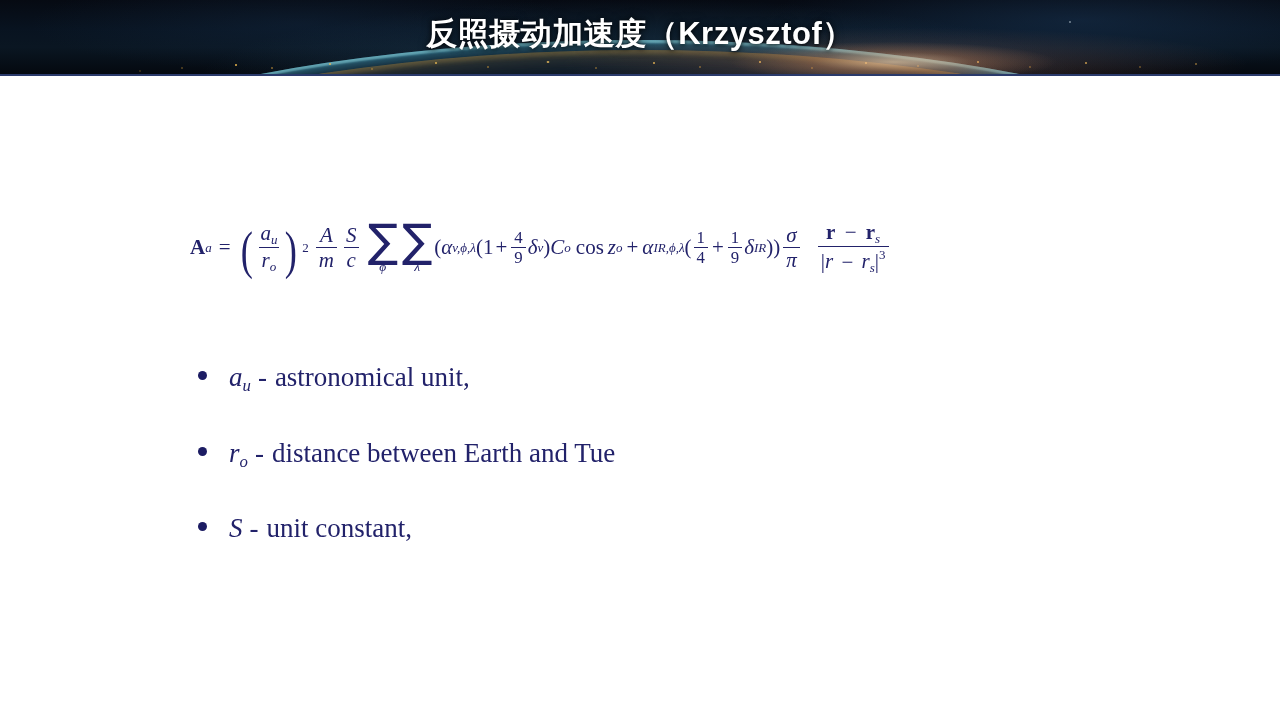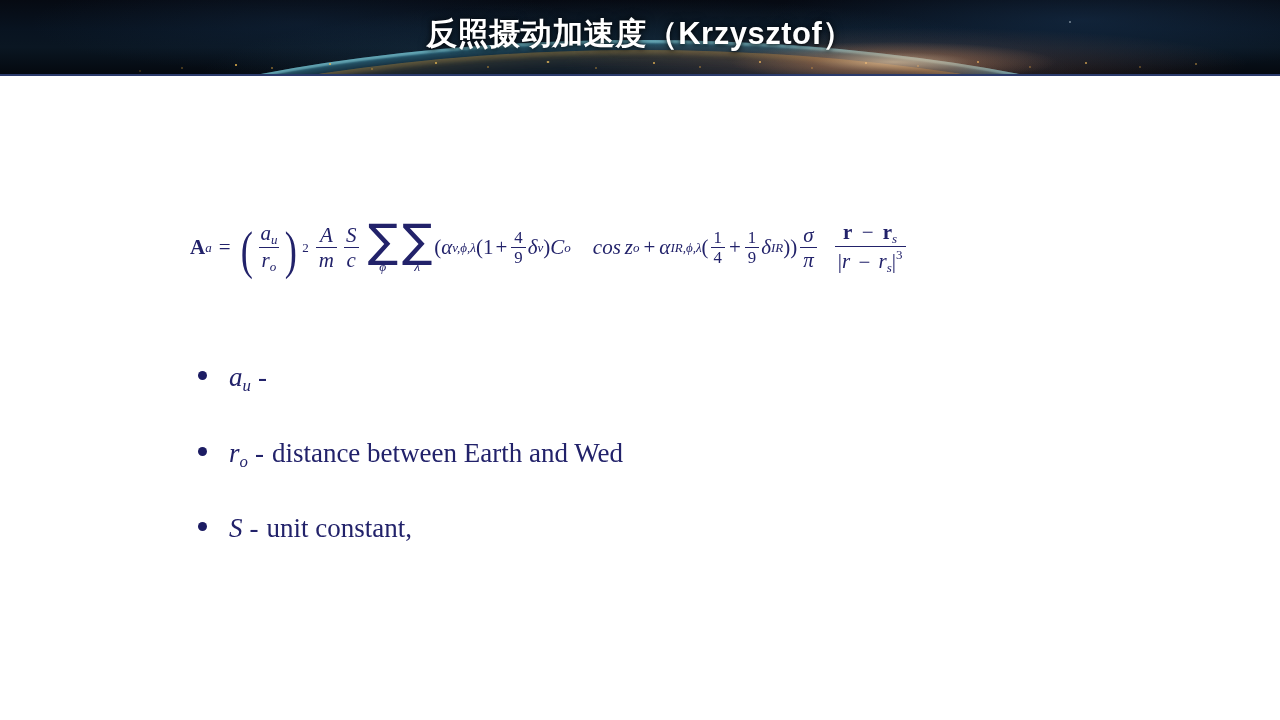--- a/index.html
+++ b/index.html
@@ -372,21 +372,21 @@
       <span class="frac fsm">
         <span class="num mup">4</span>
         <span class="den mup">9</span>
       </span>
 
       <span class="mi">δ</span>
         <sub class="sb">v</sub>
       <span class="mup">)</span>
       <span class="mi">C</span>
         <sub class="sb">o</sub>
-      <span class="mup" style="margin-left:22px;font-style:italic;">cos</span>
+      <span class="mup" style="margin-left:5px;">cos</span>
       <span class="mi" style="margin-left:4px;">z</span>
         <sub class="sb">o</sub>
       <span class="mup" style="margin:0 4px;">+</span>
 
       <span class="mi">α</span>
         <sub class="sb">IR,ϕ,λ</sub>
       <span class="mup">(</span>
 
       <span class="frac fsm">
         <span class="num mup">1</span>
@@ -424,27 +424,28 @@
       </span>
 
     </div>
 
     <div id="bullets">
 
       <div class="bullet-row">
         <span class="bullet-dot"></span>
         <span class="bullet-sym"><span>a</span><sub>u</sub></span>
         <span class="bullet-dash">-</span>
+        <span class="bullet-text">astronomical unit,</span>
       </div>
 
       <div class="bullet-row">
         <span class="bullet-dot"></span>
         <span class="bullet-sym"><span>r</span><sub>o</sub></span>
         <span class="bullet-dash">-</span>
-        <span class="bullet-text">distance between Earth and Wed</span>
+        <span class="bullet-text">distance between Earth and Tue</span>
       </div>
 
       <div class="bullet-row">
         <span class="bullet-dot"></span>
         <span class="bullet-sym"><span>S</span><sub></sub></span>
         <span class="bullet-dash">-</span>
         <span class="bullet-text">unit constant,</span>
       </div>
 
     </div>

